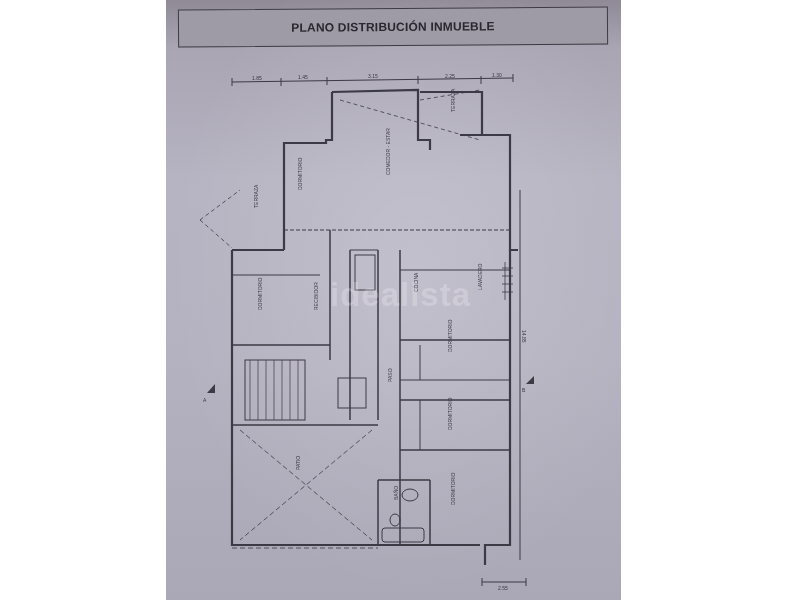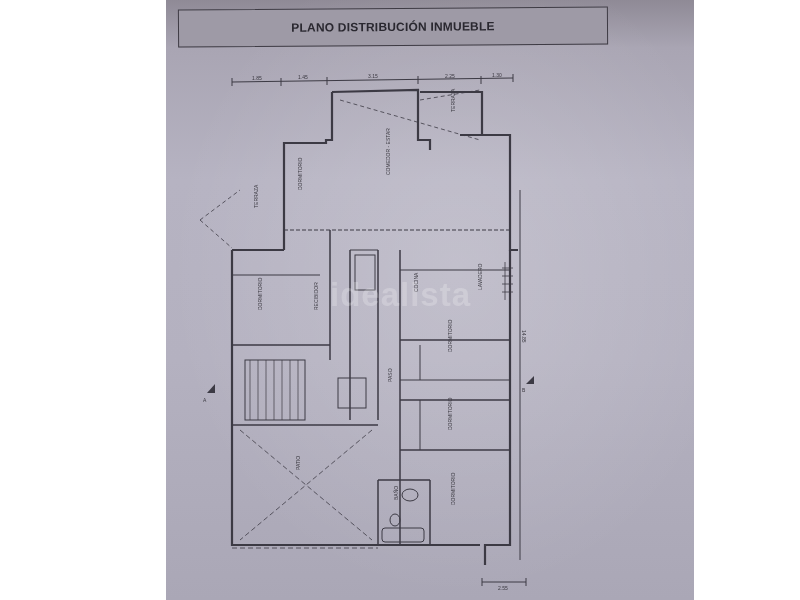--- a/index.html
+++ b/index.html
@@ -1,21 +1,21 @@
 <!DOCTYPE html>
 <html><head>
   <meta charset="utf-8">
   <style>
     html, body { margin: 0; padding: 0; }
     body {
       width: 800px; height: 600px; background: #ffffff; position: relative; overflow: hidden;
       font-family: "Liberation Sans", sans-serif;
     }
     .photo {
-      position: absolute; left: 166px; top: 0; width: 528px; height: 600px;
+      position: absolute; left: 166px; top: 0; width: 455px; height: 600px;
       background: linear-gradient(180deg, #8f8a96 0%, #a9a5b3 8%, #b6b3c2 30%, #b4b1c0 60%, #aaa7b6 100%);
       overflow: hidden;
     }
     .photo::before {
       content: ""; position: absolute; inset: 0;
       background: radial-gradient(ellipse at 55% 45%, rgba(255,255,255,0.18), rgba(0,0,0,0) 70%);
     }
     .title-bar {
       position: absolute; left: 12px; top: 8px; width: 428px; height: 36px;
       background: #9e9aa6; border: 1.5px solid #3e3b44;

